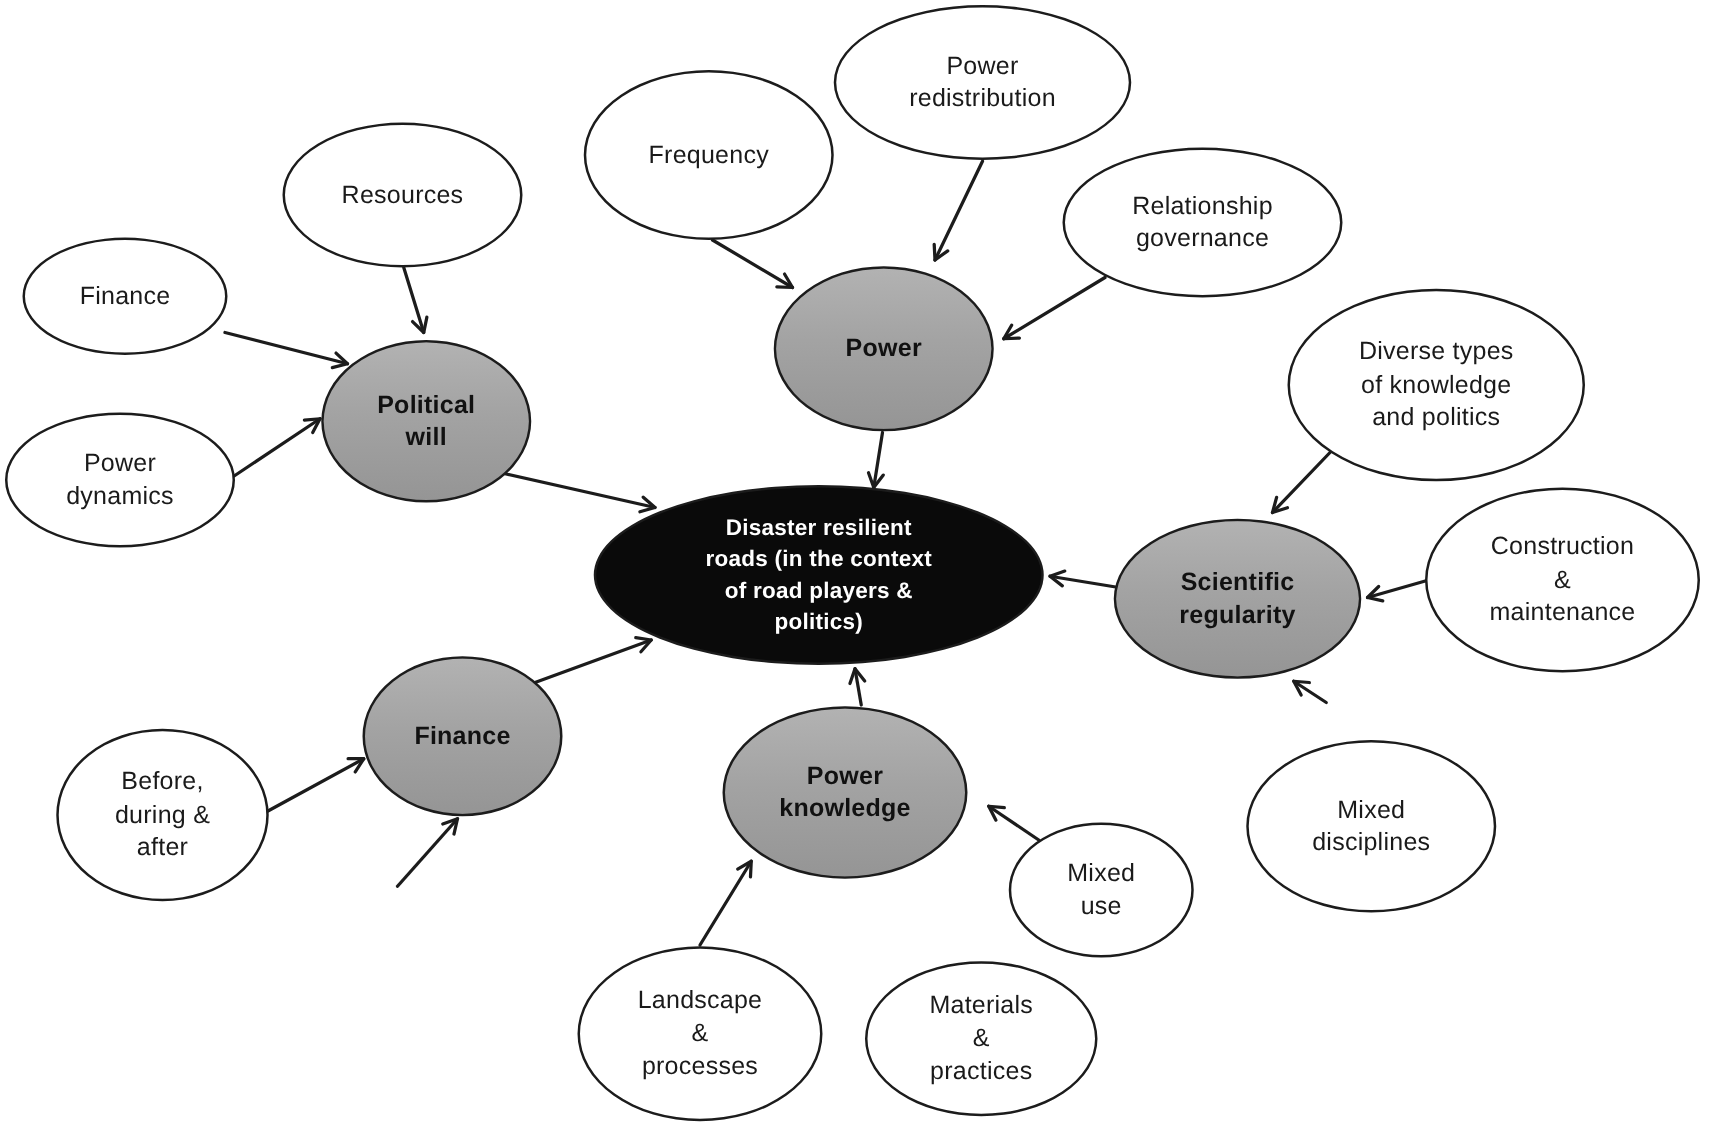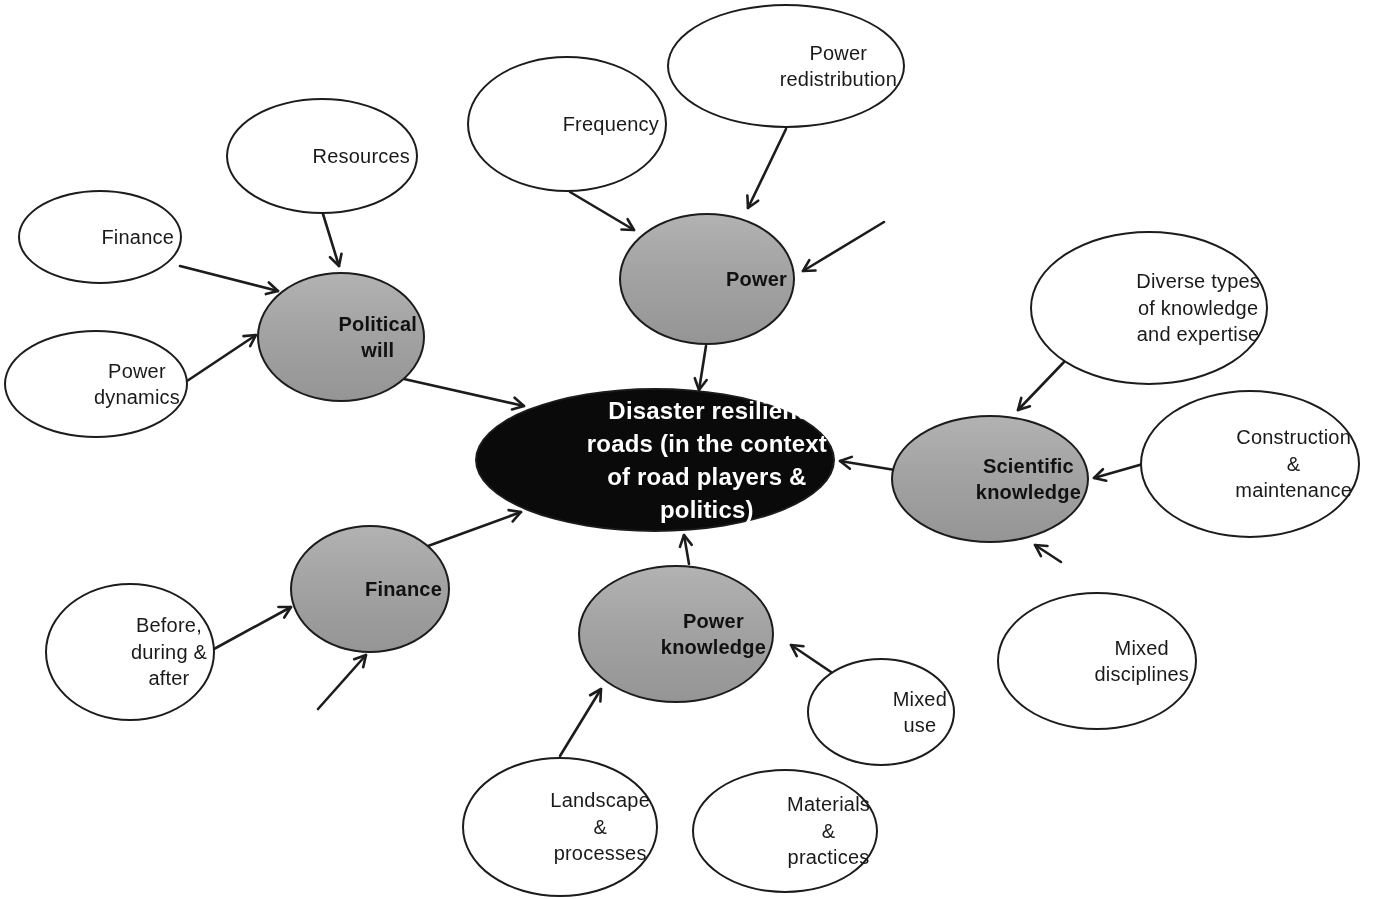--- a/index.html
+++ b/index.html
@@ -9,36 +9,36 @@
     background:#ffffff;
     font-family:"Liberation Sans", sans-serif;
     overflow:hidden;
   }
   svg.edges { position:absolute; left:0; top:0; width:1379px; height:899px; }
   .node {
     position:absolute;
     border-radius:50%;
     border:2.6px solid #1c1c1c;
     box-sizing:border-box;
-    display:flex; align-items:center; justify-content:flex-end;
+    display:flex; align-items:center; justify-content:center;
     text-align:center;
   }
   .node span {
     white-space:pre-line;
     font-size:20px;
     line-height:1.32;
     color:#1a1a1a;
     letter-spacing:0.2px;
     padding:0 6px;
   }
   .node.white { background:#ffffff; }
   .node.gray  { background:linear-gradient(180deg,#b2b2b2 0%,#a3a3a3 45%,#959595 100%); }
   .node.gray span { font-weight:bold; color:#111111; }
   .node.black { background:#0a0a0a; }
-  .node.black span { font-weight:bold; color:#ffffff; font-size:24px; line-height:1.38; }
+  .node.black span { font-weight:bold; color:#ffffff; font-size:18px; line-height:1.38; }
 </style>
 </head>
 <body>
 
 <div class="canvas">
 
   <svg class="edges" viewBox="0 0 1379 899">
     <defs>
       <marker id="arrow" markerUnits="userSpaceOnUse" markerWidth="20" markerHeight="20" refX="14" refY="9" orient="auto">
         <path d="M3,3 L14,9 L3,15" fill="none" stroke="#1c1c1c" stroke-width="2.6" stroke-linecap="round" stroke-linejoin="round"></path>
@@ -76,24 +76,28 @@
     <span>Power
 dynamics</span>
   </div>
   <div class="node white" style="left:467px; top:56px; width:200px; height:136px;">
     <span>Frequency</span>
   </div>
   <div class="node white" style="left:667px; top:4px; width:238px; height:124px;">
     <span>Power
 redistribution</span>
   </div>
+  <div class="node white" style="left:850px; top:118px; width:224px; height:120px;">
+    <span>Relationship
+governance</span>
+  </div>
   <div class="node white" style="left:1030px; top:231px; width:238px; height:154px;">
     <span>Diverse types
 of knowledge
-and expertise</span>
+and politics</span>
   </div>
   <div class="node white" style="left:1140px; top:390px; width:220px; height:148px;">
     <span>Construction
 &amp;
 maintenance</span>
   </div>
   <div class="node white" style="left:997px; top:592px; width:200px; height:138px;">
     <span>Mixed
 disciplines</span>
   </div>
@@ -119,21 +123,21 @@
 
   <div class="node gray" style="left:257px; top:272px; width:168px; height:130px;">
     <span>Political
 will</span>
   </div>
   <div class="node gray" style="left:619px; top:213px; width:176px; height:132px;">
     <span>Power</span>
   </div>
   <div class="node gray" style="left:891px; top:415px; width:198px; height:128px;">
     <span>Scientific
-knowledge</span>
+regularity</span>
   </div>
   <div class="node gray" style="left:290px; top:525px; width:160px; height:128px;">
     <span>Finance</span>
   </div>
   <div class="node gray" style="left:578px; top:565px; width:196px; height:138px;">
     <span>Power
 knowledge</span>
   </div>
 
   <div class="node black" style="left:475px; top:388px; width:360px; height:144px;">

